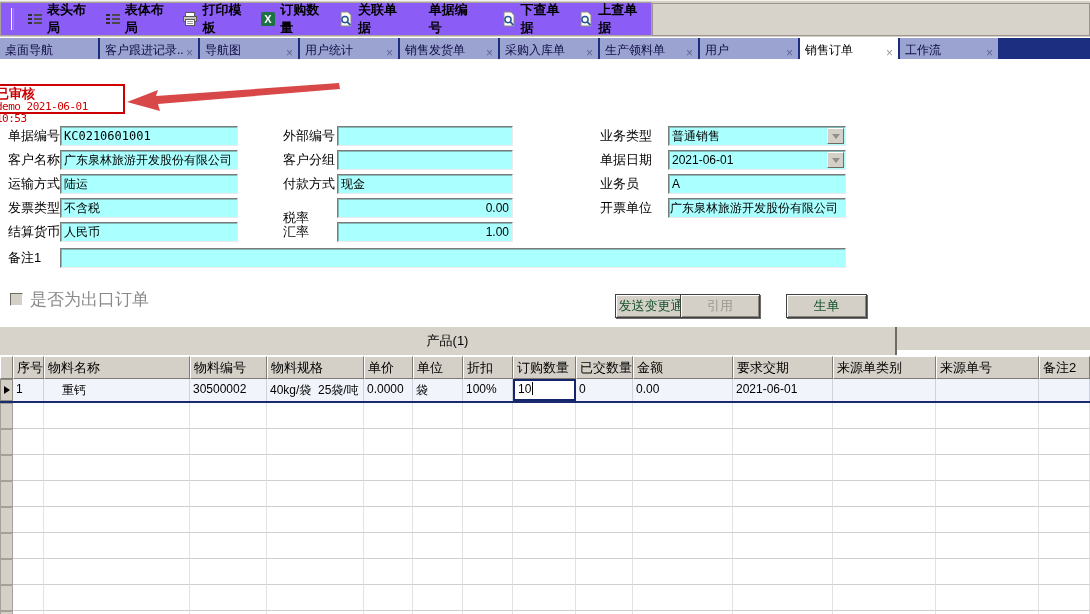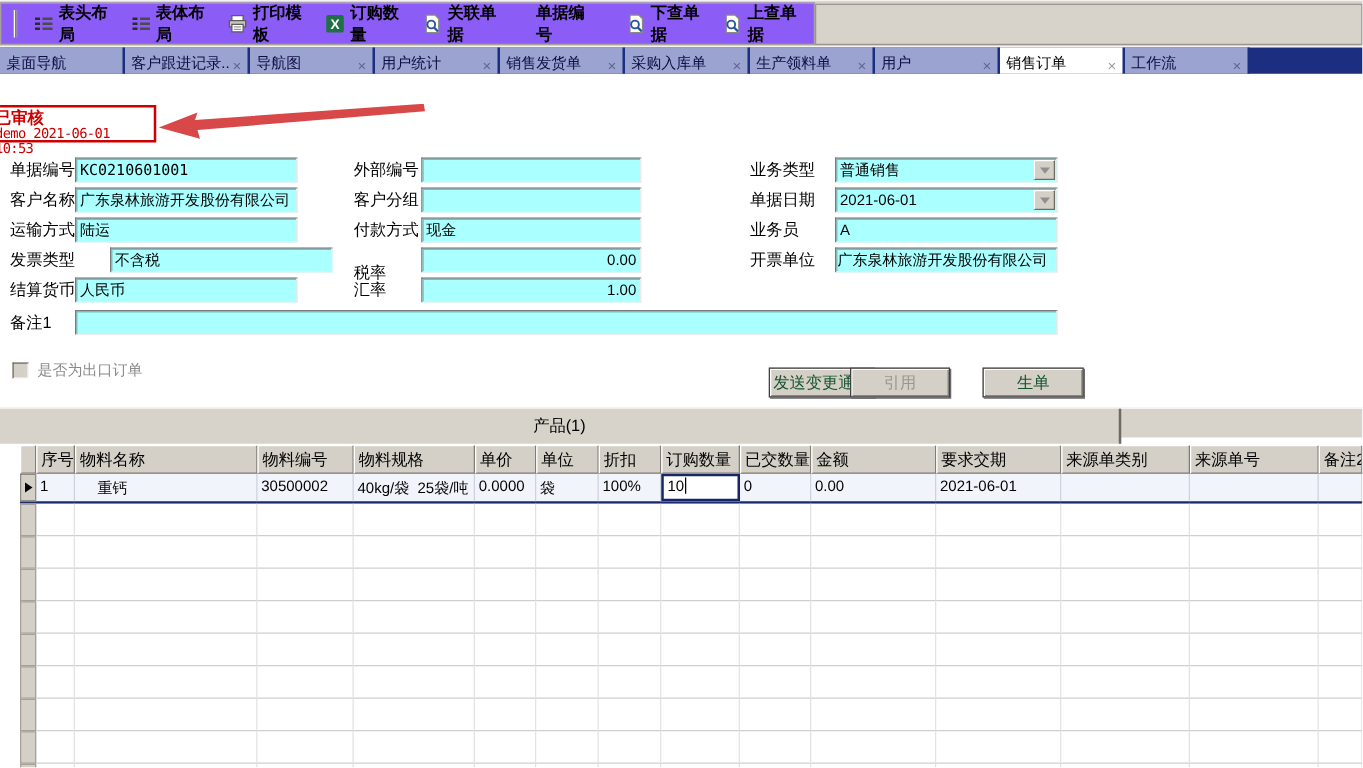--- a/index.html
+++ b/index.html
@@ -36,37 +36,37 @@
             border-color:#7b7b7b #eceaea #eceaea #7b7b7b; box-shadow:inset 1px 1px 0 rgba(60,60,60,.35);
             font-size:12px; line-height:18px; padding:0 3px; color:#000; white-space:nowrap; overflow:hidden; }
   .ffield.num { text-align:right; }
   .combo-btn { position:absolute; top:1px; right:1px; width:17px; height:16px; background:#d4d0c8;
                border:1px solid; border-color:#fff #6f6b63 #6f6b63 #fff; display:flex; align-items:center; justify-content:center; }
   .combo-btn .car { width:0; height:0; border-left:4px solid transparent; border-right:4px solid transparent; border-top:5px solid #8f8f8f; }
 
   
   .chk-row { position:absolute; left:10px; top:288px; display:flex; align-items:center; gap:7px; }
   .chk-box { width:13px; height:13px; background:#d4d0c8; border:1px solid; border-color:#6f6b63 #fff #fff #6f6b63; }
-  .chk-label { font-size:12px; color:#8a8a8a; }
+  .chk-label { font-size:17px; color:#8a8a8a; }
 
   
   .abtn { position:absolute; top:294px; height:24px; background:#d4d0c8; font-size:13px; color:#14532d;
           border:1px solid #404040; box-shadow:inset 1px 1px 0 #fff, inset -1px -1px 0 #8a867e, 1px 1px 0 #6a6a6a;
           display:flex; align-items:center; justify-content:center; cursor:default; }
   .abtn.disabled { color:#9a9690; }
 
   
   .prod-strip { position:absolute; left:0; top:326px; width:1090px; height:24px; background:#d7d3cb; border-top:1px solid #fff; }
   .prod-tab { position:absolute; left:0; top:0; width:897px; height:28px; background:#d7d3cb;
               border-right:2px solid #6f6b63; display:flex; align-items:center; justify-content:center;
               font-size:13px; color:#000; }
 
   
   .grid { position:absolute; left:0; top:356px; width:1090px; height:258px; background:#fff; overflow:hidden; }
-  .grid-row { display:grid; grid-template-columns:13px 31px 146px 77px 97px 49px 50px 50px 63px 57px 100px 100px 103px 103px 1fr;margin-left:16px; }
+  .grid-row { display:grid; grid-template-columns:13px 31px 146px 77px 97px 49px 50px 50px 63px 57px 100px 100px 103px 103px 1fr; }
   .grid-row.head { height:23px; }
   .hcell { background:#d4d0c8; border-right:1px solid #807c74; border-bottom:1px solid #807c74; border-top:1px solid #fff;
            border-left:1px solid #fff; font-size:13px; color:#000; padding:2px 2px 0 3px; white-space:nowrap; overflow:hidden; }
   .grid-row.data { height:24px; background:#f1f4fb; border-bottom:2px solid #1a2a6e; }
   .gcell { font-size:12px; color:#000; padding:3px 2px 0 3px; border-right:1px solid #cdd2de; white-space:pre; overflow:hidden; }
   .gcell.sel { background:#d4d0c8; border:1px solid #8f8b83; padding:0; display:flex; align-items:center; justify-content:center; }
   .row-marker { width:0; height:0; border-top:4px solid transparent; border-bottom:4px solid transparent; border-left:6px solid #000; }
   .gcell.edit { background:#fff; border:2px solid #15256b; padding:1px 2px 0 3px; }
   .caret { display:inline-block; width:1px; height:13px; background:#000; vertical-align:-2px; margin-left:1px; }
   .grid-row.empty { height:26px; background:#fff; }
@@ -229,21 +229,21 @@
   <div class="flabel" style="left:8px; top:126px;">单据编号</div>
   <div class="ffield" style="left:60px; top:126px; width:178px; font-family:'DejaVu Sans Mono',monospace;">KC0210601001</div>
 
   <div class="flabel" style="left:8px; top:150px;">客户名称</div>
   <div class="ffield" style="left:60px; top:150px; width:178px;">广东泉林旅游开发股份有限公司</div>
 
   <div class="flabel" style="left:8px; top:174px;">运输方式</div>
   <div class="ffield" style="left:60px; top:174px; width:178px;">陆运</div>
 
   <div class="flabel" style="left:8px; top:198px;">发票类型</div>
-  <div class="ffield" style="left:60px; top:198px; width:178px;margin-left:28px;">不含税</div>
+  <div class="ffield" style="left:60px; top:198px; width:178px;">不含税</div>
 
   <div class="flabel" style="left:8px; top:222px;">结算货币</div>
   <div class="ffield" style="left:60px; top:222px; width:178px;">人民币</div>
 
   <div class="flabel" style="left:283px; top:126px;">外部编号</div>
   <div class="ffield" style="left:337px; top:126px; width:176px;"></div>
 
   <div class="flabel" style="left:283px; top:150px;">客户分组</div>
   <div class="ffield" style="left:337px; top:150px; width:176px;"></div>
 

